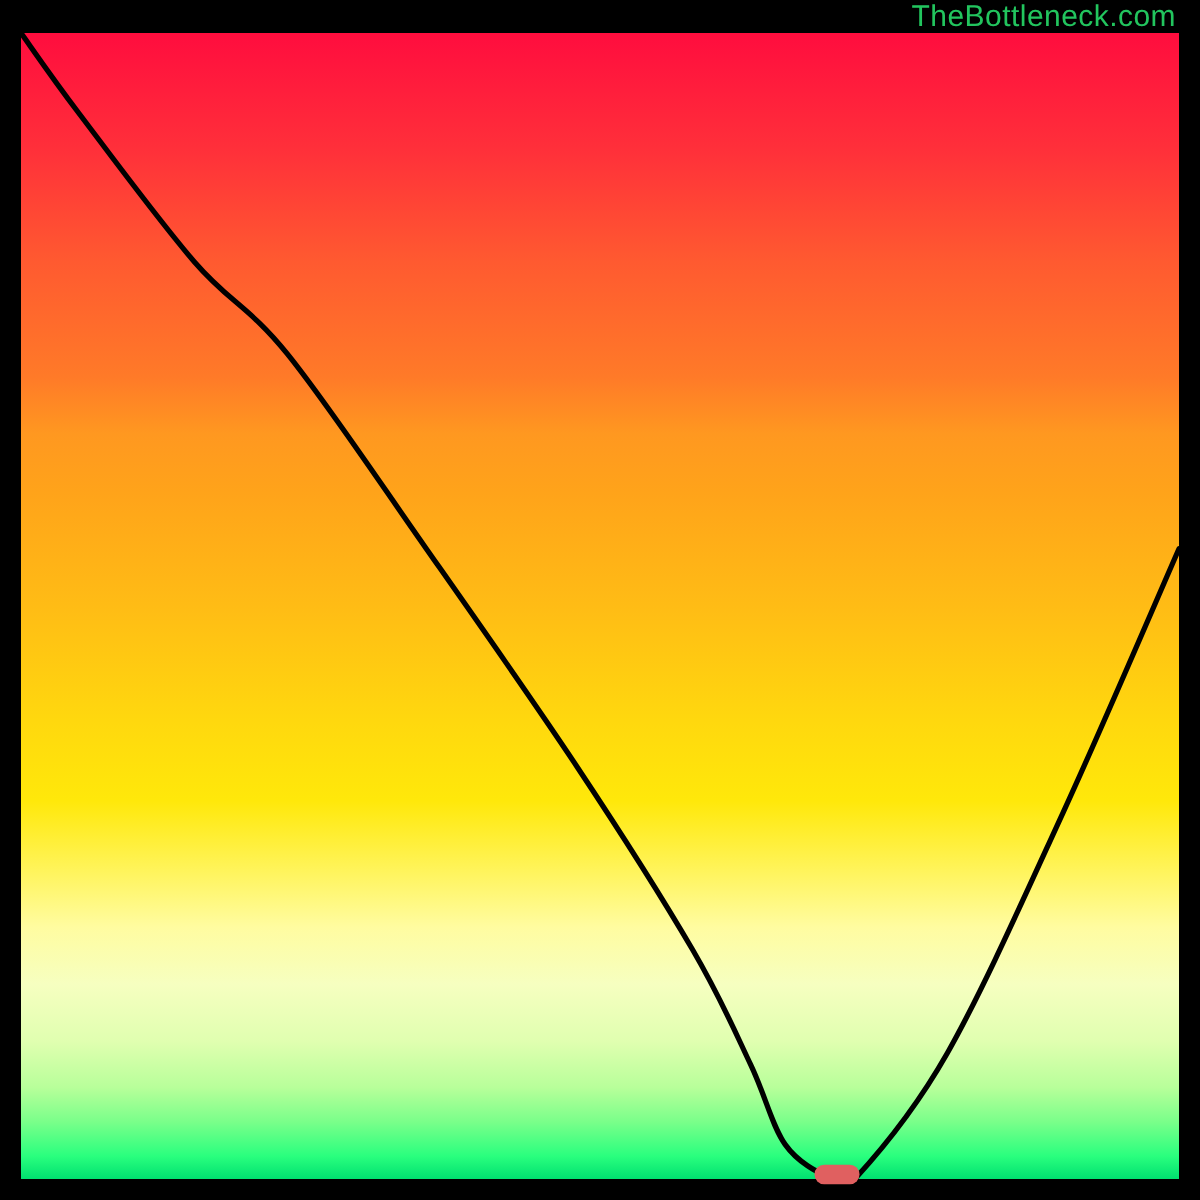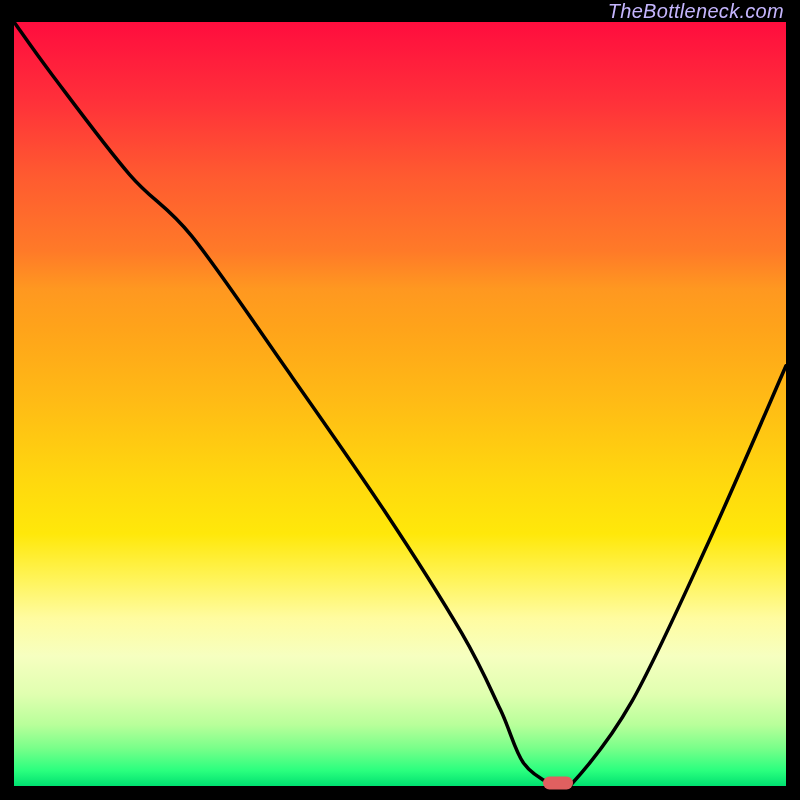--- a/index.html
+++ b/index.html
@@ -35,26 +35,25 @@
       #b8ff9a 92%,
       #7aff8a 95%,
       #2aff7e 98%,
       #00e070 100%
     );
   }
   .watermark {
     position: absolute;
     top: 0px;
     right: 16px;
-    color: #c4b5fd;
+    color: #22c55e;
     font-size: 20px;
     font-weight: 500;
     z-index: 10;
     letter-spacing: 0.3px;
-    font-style: italic;
   }
   svg.curve {
     position: absolute;
     left: 0;
     top: 0;
     width: 100%;
     height: 100%;
   }
   .marker {
     position: absolute;

